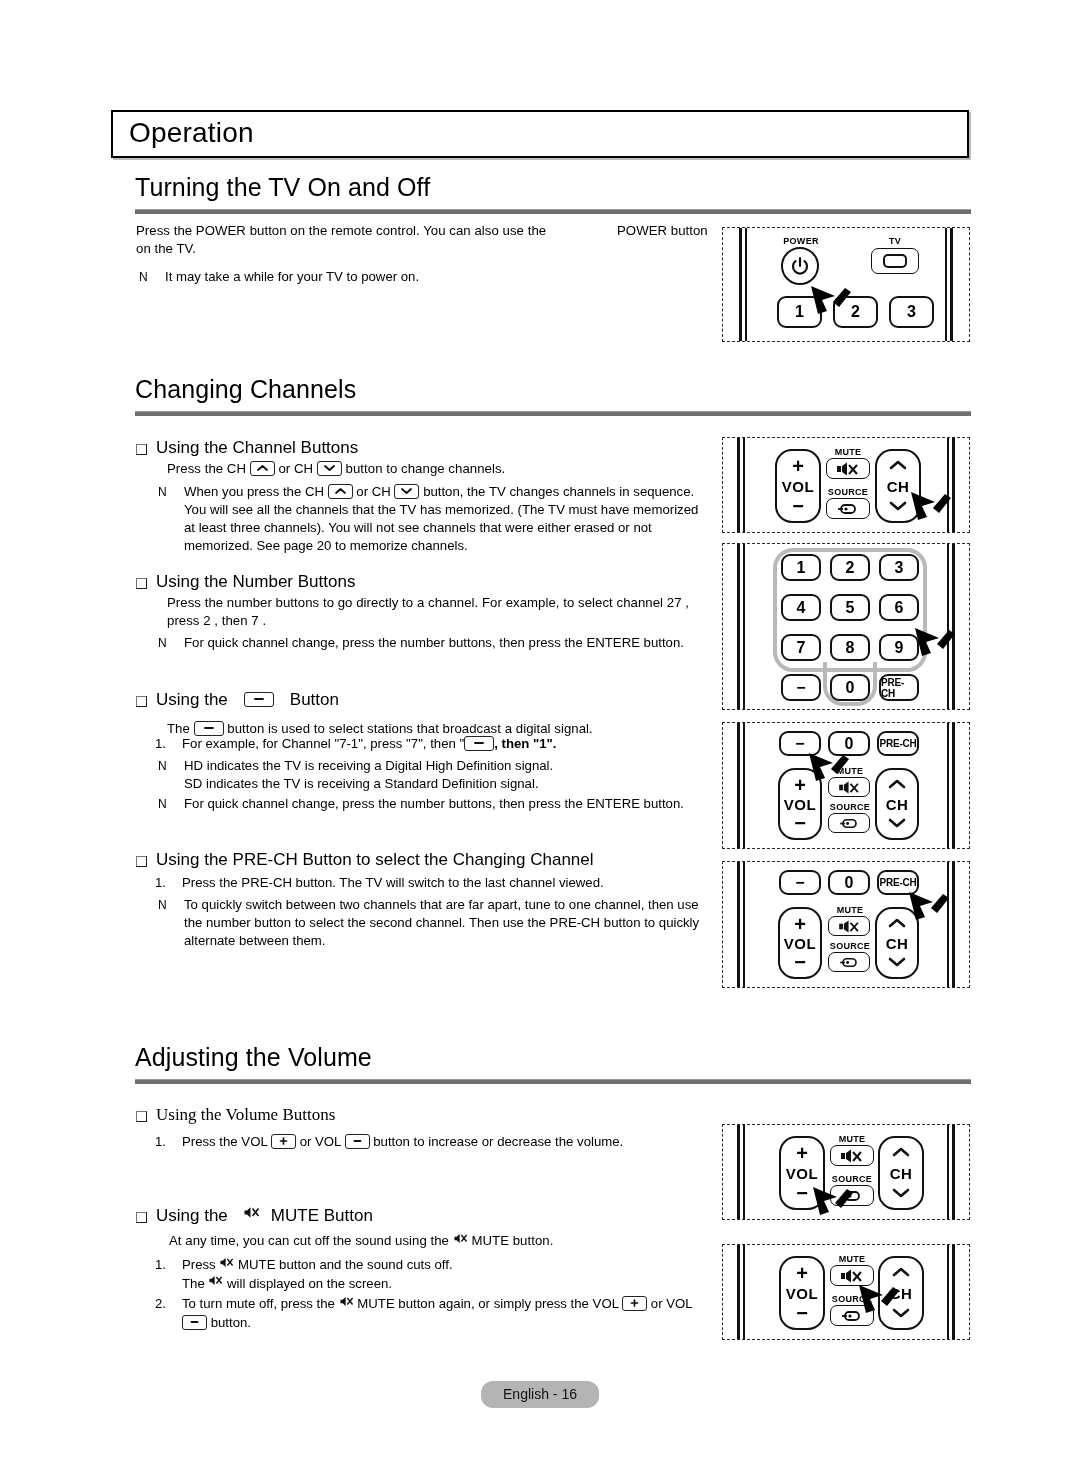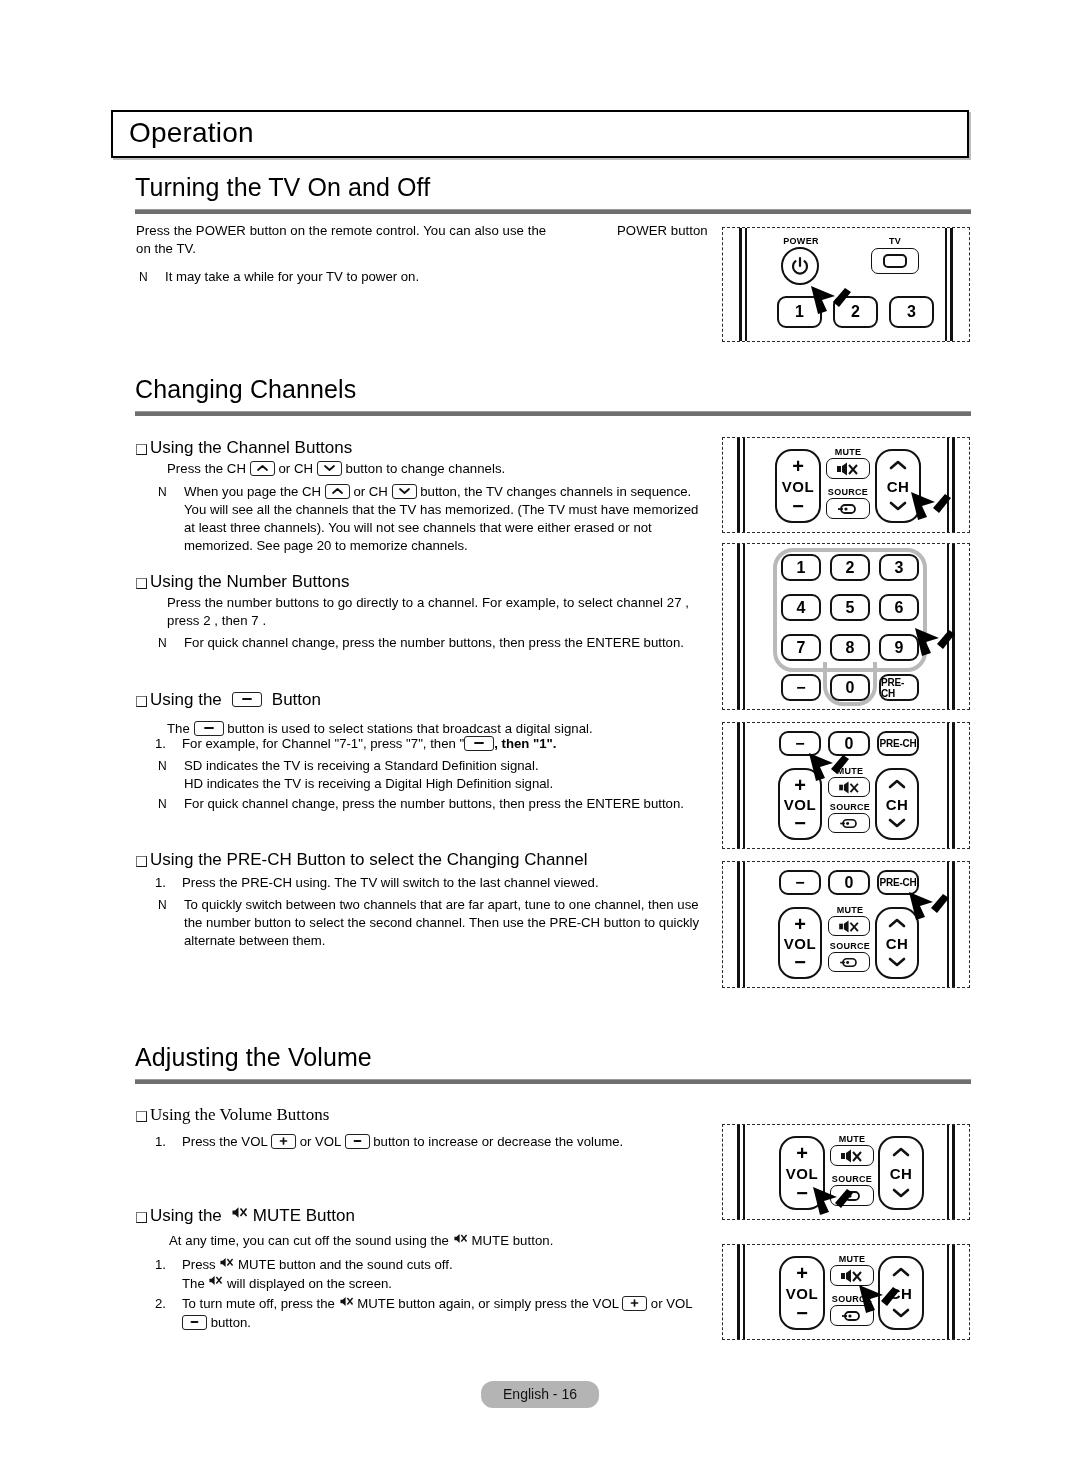--- a/index.html
+++ b/index.html
@@ -23,21 +23,21 @@
 
   
   .section{position:absolute;left:135px;width:836px;}
   .section-title{font-size:25px;line-height:30px;letter-spacing:.1px;white-space:nowrap;}
   .section-rule{height:4px;background:#6f6f6f;margin-top:7px;border-top:1px solid #9a9a9a;}
 
   
   .txt{position:absolute;font-size:13.2px;line-height:18px;letter-spacing:.05px;}
   .bullet-head{
     position:absolute;font-size:17px;line-height:22px;white-space:nowrap;
-    display:flex;align-items:center;gap:3px;
+    display:flex;align-items:center;gap:9px;
   }
   .sq{
     display:inline-block;width:11px;height:11px;border:1.6px solid #1a1a1a;
     border-top-color:#777;border-left-color:#777;position:relative;top:1px;
     box-sizing:border-box;
   }
   .note{position:absolute;display:flex;font-size:13.2px;line-height:18px;}
   .note .mark{width:26px;flex:none;font-size:12px;padding-left:3px;}
   .note .body{flex:1;}
   .num{position:absolute;display:flex;font-size:13.2px;line-height:18px;}
@@ -145,21 +145,21 @@
     <span class="key">
       <svg width="13" height="8" viewBox="0 0 13 8">
           <polyline points="2,2 6.5,6 11,2" fill="none" stroke="#111" stroke-width="1.8" stroke-linecap="round" stroke-linejoin="round"></polyline>
         </svg>
     </span>
     <span>button to change channels.</span>
   </div>
   <div class="note" style="left:155px;top:483px;width:545px;">
     <span class="mark">N</span>
     <span class="body">
-      <span>When you page the CH</span>
+      <span>When you press the CH</span>
       <span class="key">
         <svg width="13" height="8" viewBox="0 0 13 8">
             <polyline points="2,6 6.5,2 11,6" fill="none" stroke="#111" stroke-width="1.8" stroke-linecap="round" stroke-linejoin="round"></polyline>
           </svg>
       </span>
       <span>or CH</span>
       <span class="key">
         <svg width="13" height="8" viewBox="0 0 13 8">
             <polyline points="2,2 6.5,6 11,2" fill="none" stroke="#111" stroke-width="1.8" stroke-linecap="round" stroke-linejoin="round"></polyline>
           </svg>
@@ -203,36 +203,36 @@
       <span>For example, for Channel "7-1", press "7", then "</span><span class="key dash">
         <svg width="14" height="8" viewBox="0 0 14 8">
             <line x1="3" y1="4" x2="11" y2="4" stroke="#111" stroke-width="1.9" stroke-linecap="round"></line>
           </svg>
       </span><b class="bold">, then "1".</b>
     </span>
   </div>
   <div class="note" style="left:155px;top:757px;width:545px;">
     <span class="mark">N</span>
     <span class="body">
+      <span style="display:block">HD indicates the TV is receiving a Digital High Definition signal.</span>
       <span style="display:block">SD indicates the TV is receiving a Standard Definition signal.</span>
-      <span style="display:block">HD indicates the TV is receiving a Digital High Definition signal.</span>
     </span>
   </div>
   <div class="note" style="left:155px;top:795px;width:545px;">
     <span class="mark">N</span>
     <span class="body">For quick channel change, press the number buttons, then press the ENTERE button.</span>
   </div>
 
   <div class="bullet-head" style="left:136px;top:849px;">
     <span class="sq"></span>
     <span>Using the PRE-CH Button to select the Changing Channel</span>
   </div>
   <div class="num" style="left:155px;top:874px;width:560px;">
     <span class="mark">1.</span>
-    <span class="body">Press the PRE-CH using. The TV will switch to the last channel viewed.</span>
+    <span class="body">Press the PRE-CH button. The TV will switch to the last channel viewed.</span>
   </div>
   <div class="note" style="left:155px;top:896px;width:560px;">
     <span class="mark">N</span>
     <span class="body">To quickly switch between two channels that are far apart, tune to one channel, then use the number button to select the second channel. Then use the PRE-CH button to quickly alternate between them.</span>
   </div>
 
   <div class="section" style="top:1042px">
     <div class="section-title">Adjusting the Volume</div>
     <div class="section-rule"></div>
   </div>

